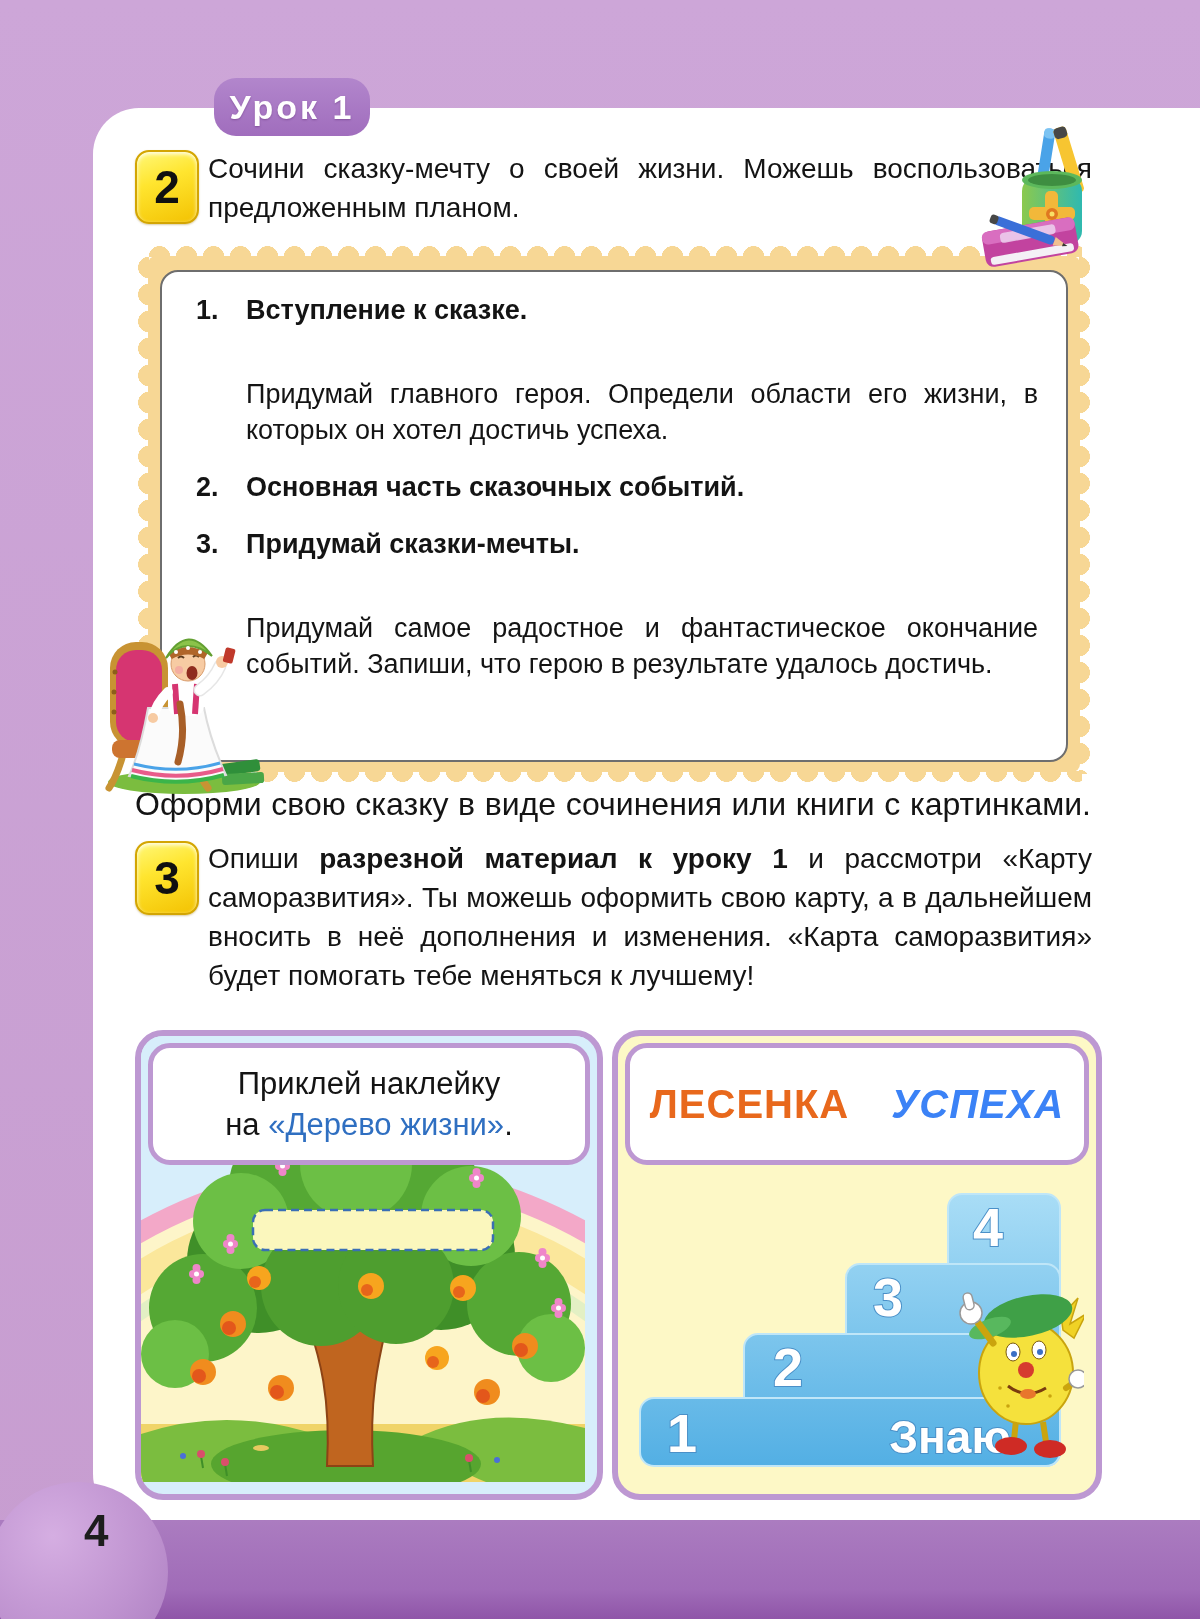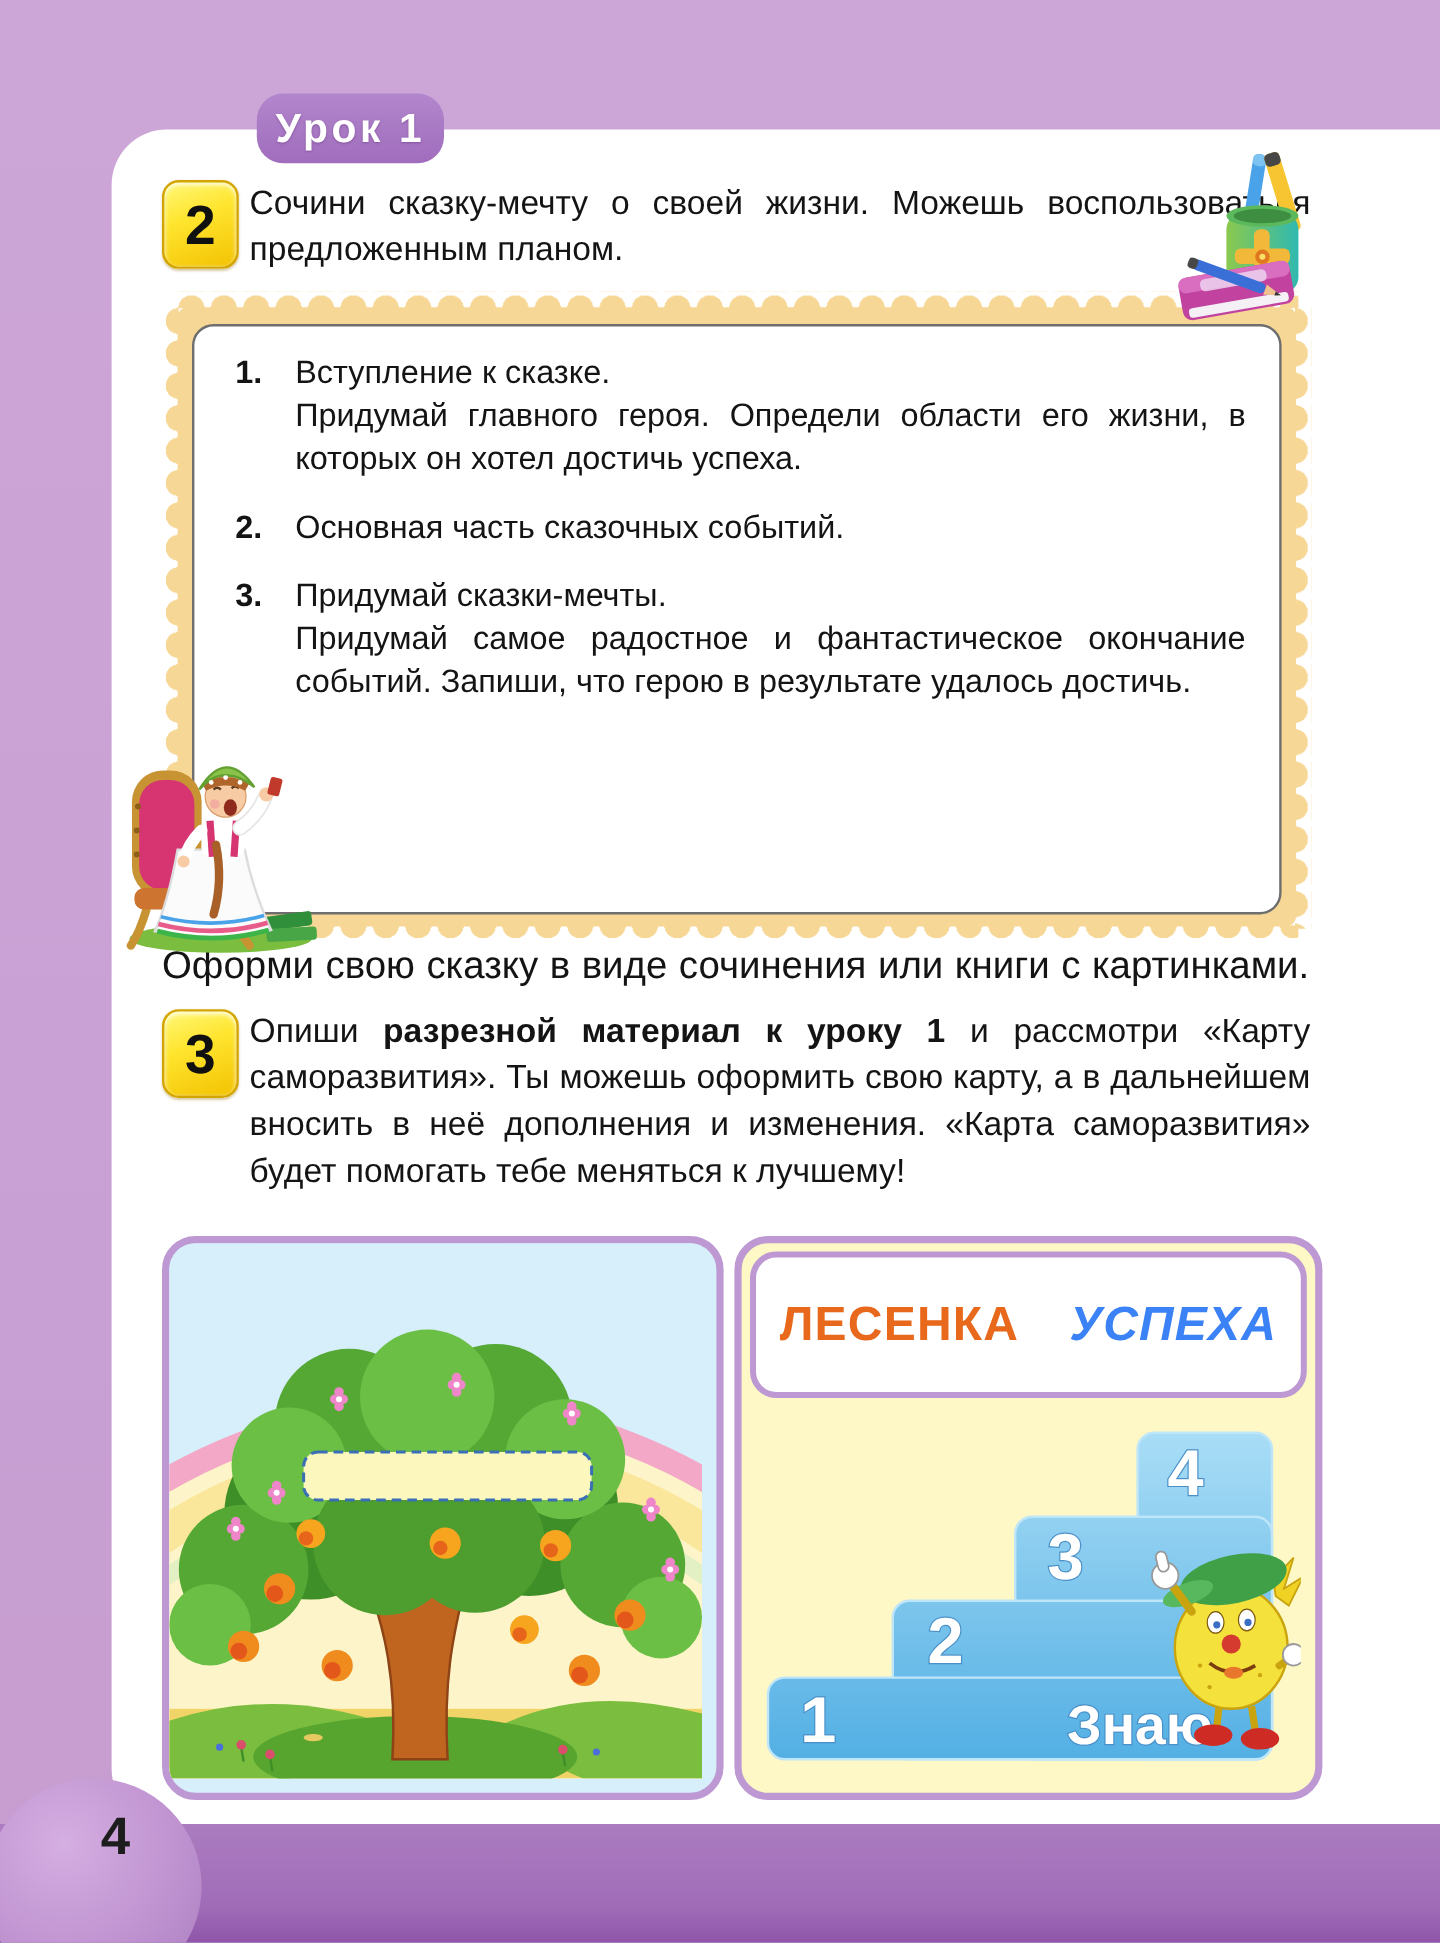--- a/index.html
+++ b/index.html
@@ -74,22 +74,22 @@
     background:radial-gradient(circle 11px at 0px 13.5px,#f7d795 98%,rgba(0,0,0,0) 100%);
     background-size:14px 27px;background-repeat:repeat-y;}
   .plan-box{
     position:absolute;left:25px;top:27px;right:25px;bottom:23px;
     background:#fff;border:2px solid #6e6e6e;border-radius:18px;
     padding:20px 28px 10px 34px;overflow:hidden;
   }
   .plan-item{position:relative;padding-left:50px;margin-bottom:21px;
     font-size:27px;line-height:36px;color:#141414;}
   .plan-item .num{position:absolute;left:0;top:0;font-weight:bold;}
-  .plan-item .title{font-weight:normal;}
-  .plan-item .body{text-align:justify;}
+  .plan-item .title{font-weight:bold;}
+  .plan-item .body{text-align:justify;margin-top:48px;}
   
   .sticker-box{
     position:absolute;left:135px;top:1030px;width:456px;height:458px;z-index:2;
     border:6px solid #bd98d2;border-radius:28px;background:#d7eefb;overflow:hidden;
   }
   .box-header{
     position:absolute;left:7px;top:7px;right:7px;height:112px;z-index:3;
     background:#fff;border:5px solid #bd98d2;border-radius:22px;
     display:flex;flex-direction:column;align-items:center;justify-content:center;
   }
@@ -367,20 +367,24 @@
       <path d="M86,440 L84,428" stroke="#3f8f28" stroke-width="2"></path>
         <circle cx="84" cy="426" r="4" fill="#d94f6b"></circle>
       <circle cx="42" cy="420" r="3" fill="#4a6fd8"></circle>
       <circle cx="356" cy="424" r="3" fill="#4a6fd8"></circle>
       <path d="M330,436 L328,424" stroke="#3f8f28" stroke-width="2"></path>
         <circle cx="328" cy="422" r="4" fill="#d94f6b"></circle>
       <ellipse cx="120" cy="412" rx="8" ry="3" fill="#e6c960"></ellipse>
     </g>
     <rect x="112" y="174" width="240" height="40" rx="12" fill="#fbf7bd" stroke="#3a6fb5" stroke-width="2.5" stroke-dasharray="8 5"></rect>
   </svg>
+  <div class="box-header sticker-header">
+    <div>Приклей наклейку</div>
+    <div><span>на </span><span class="blue-text">«Дерево жизни»</span><span>.</span></div>
+  </div>
 </div>
 
 <div class="ladder-box">
   <svg class="ladder-svg" width="466" height="334" viewBox="0 0 466 334">
     <defs>
       <linearGradient id="stepG" x1="0" y1="46" x2="0" y2="330" gradientUnits="userSpaceOnUse">
         <stop offset="0" stop-color="#a9ddf6"></stop>
           <stop offset="1" stop-color="#4fade3"></stop>
       </linearGradient>
     </defs>

